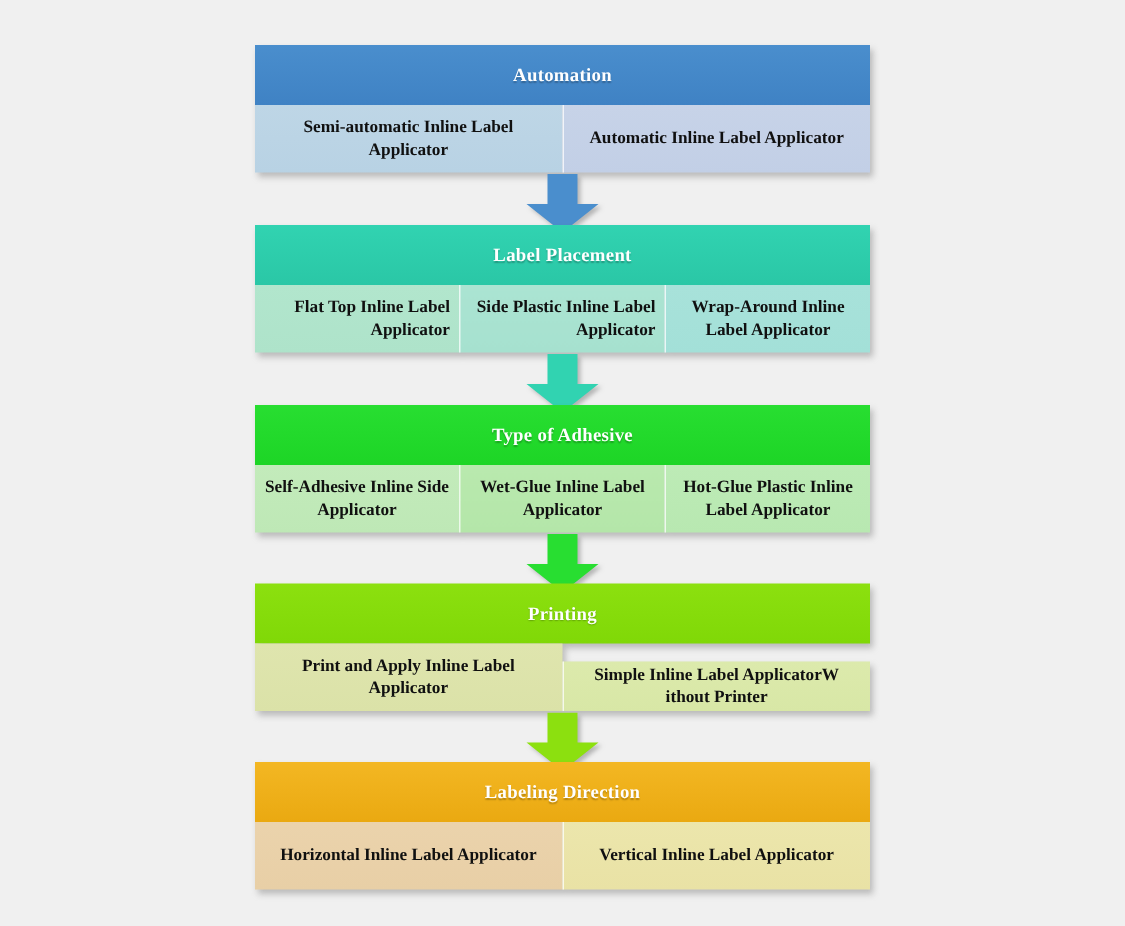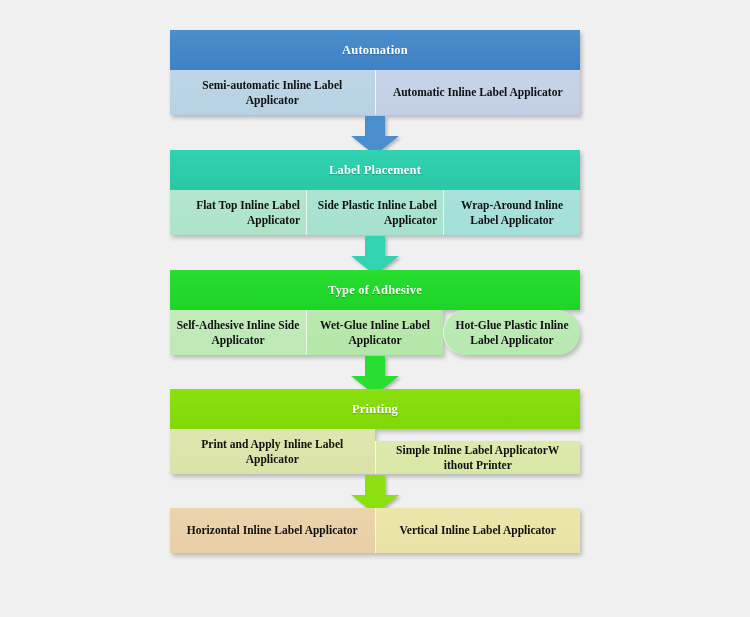--- a/index.html
+++ b/index.html
@@ -92,21 +92,21 @@
   .theme-teal .cell.c0 { background: linear-gradient(to bottom, #b2e6cd 0%, #aee3ca 100%); text-align: right; }
   .theme-teal .cell.c1 { background: linear-gradient(to bottom, #abe4d2 0%, #a6e1cf 100%); text-align: right; }
   .theme-teal .cell.c2 { background: linear-gradient(to bottom, #a8e2da 0%, #a3e0d8 100%); }
 
   
   .theme-green .block-header {
     background: linear-gradient(to bottom, #28de31 0%, #1dd526 100%);
   }
   .theme-green .cell.c0 { background: linear-gradient(to bottom, #c3ebbb 0%, #bee8b6 100%); }
   .theme-green .cell.c1 { background: linear-gradient(to bottom, #b9e9ae 0%, #b4e6a9 100%); }
-  .theme-green .cell.c2 { background: linear-gradient(to bottom, #bdebb6 0%, #b8e8b1 100%); border-radius: 22px; }
+  .theme-green .cell.c2 { background: linear-gradient(to bottom, #bdebb6 0%, #b8e8b1 100%); }
 
   
   .theme-lime .block-header {
     background: linear-gradient(to bottom, #8ce00f 0%, #80d807 100%);
   }
   .theme-lime .cell.c0 { background: linear-gradient(to bottom, #dfe5ae 0%, #dbe2a8 100%); }
   .theme-lime .cell.c1 { background: linear-gradient(to bottom, #dceaac 0%, #d8e7a6 100%); margin-top: 12px; }
 
   
   .theme-amber .block-header {
@@ -172,19 +172,20 @@
     </div>
   </div>
 
   <div class="arrow" style="top:475px;">
     <svg viewBox="0 0 52 40" xmlns="http://www.w3.org/2000/svg" aria-hidden="true">
       <polygon points="16,0 36,0 36,20 50,20 26,39 2,20 16,20" fill="#8ce00f"></polygon>
     </svg>
   </div>
 
   <div class="block theme-amber" style="top:508px;">
+    <div class="block-header">Labeling Direction</div>
     <div class="block-body">
       <div class="cell c0">Horizontal Inline Label Applicator</div>
       <div class="cell c1">Vertical Inline Label Applicator</div>
     </div>
   </div>
 
 </div>
 
 </body></html>

